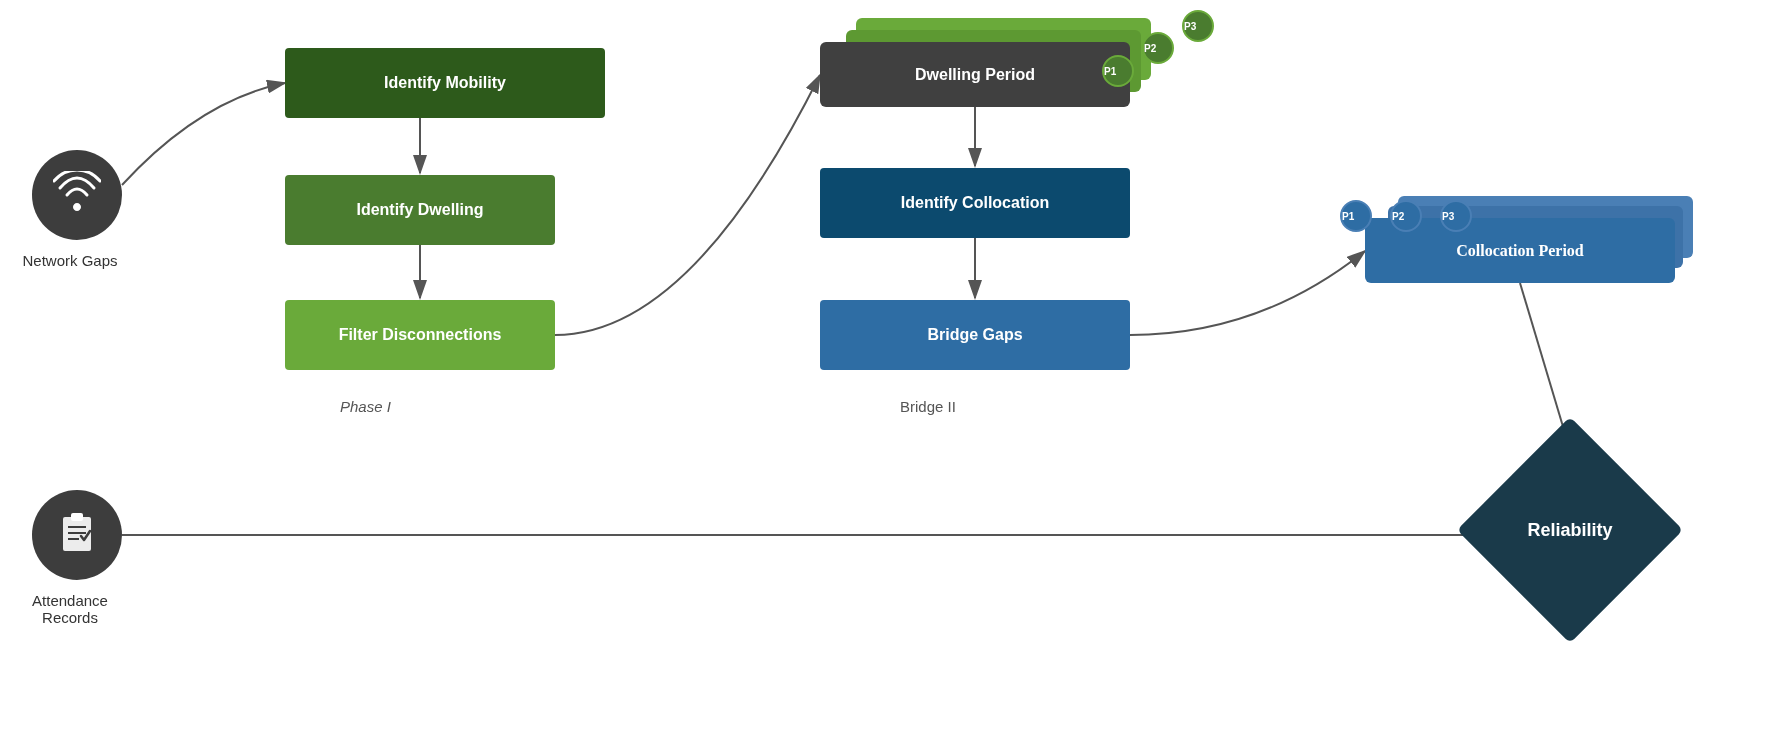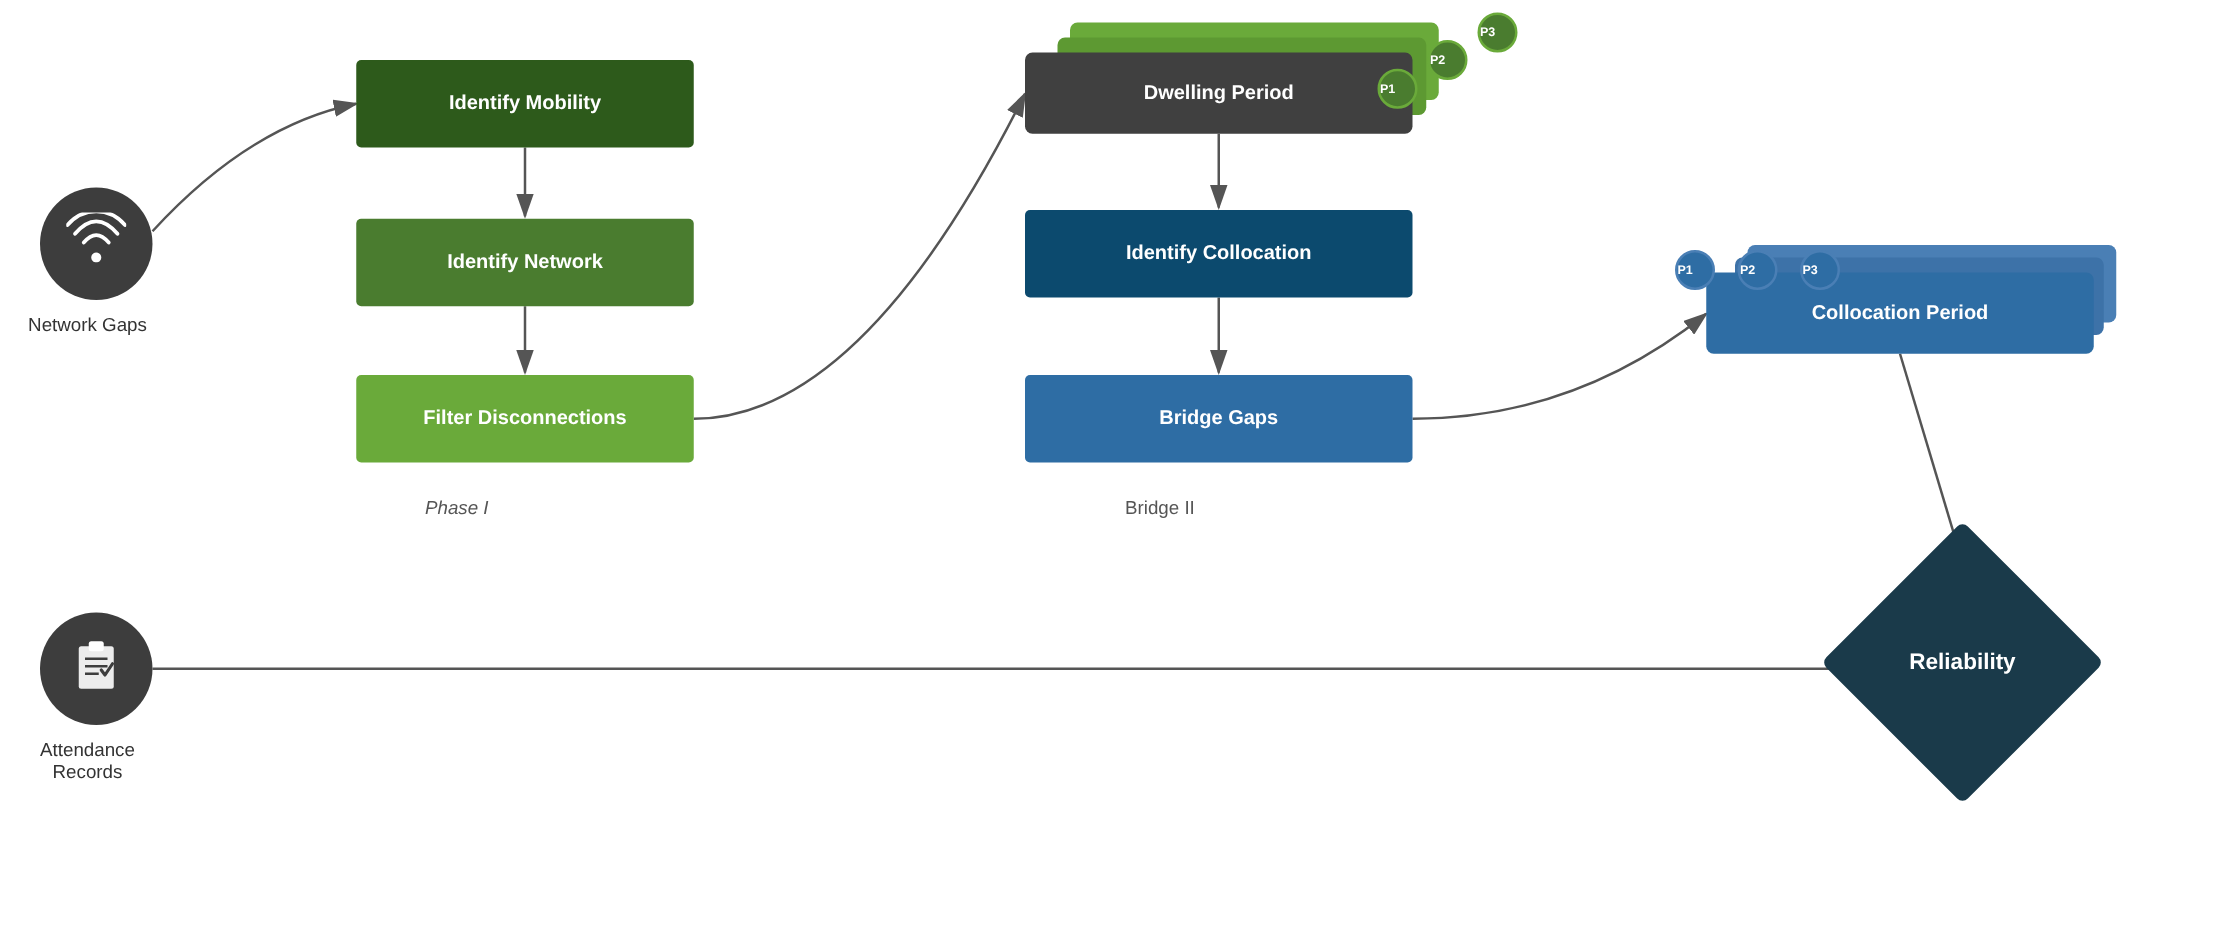--- a/index.html
+++ b/index.html
@@ -77,21 +77,21 @@
       justify-content: center;
       font-weight: bold;
       font-size: 16px;
       color: #fff;
       text-align: center;
     }
 
     
     .identify-mobility {
       left: 285px; top: 48px;
-      width: 270px; height: 70px;
+      width: 320px; height: 70px;
       background: #2d5a1b;
     }
     .identify-dwelling {
       left: 285px; top: 175px;
       width: 270px; height: 70px;
       background: #4a7c2f;
     }
     .filter-disconnections {
       left: 285px; top: 300px;
       width: 270px; height: 70px;
@@ -276,21 +276,21 @@
         <path d="M26 27 L29 31 L35 22" stroke="#3d3d3d" stroke-width="2.5" fill="none" stroke-linecap="round" stroke-linejoin="round"></path>
       </svg>
     </span>
   </div>
   <div class="attendance-label">Attendance<br>Records</div>
 
   <div class="box identify-mobility">
     <span>Identify Mobility</span>
   </div>
   <div class="box identify-dwelling">
-    <span>Identify Network</span>
+    <span>Identify Dwelling</span>
   </div>
   <div class="box filter-disconnections">
     <span>Filter Disconnections</span>
   </div>
   <div class="phase-i-label">Phase I</div>
 
   <div class="box dwelling-period-back2" style="z-index:1;"></div>
   <div class="box dwelling-period-back1" style="z-index:2;"></div>
   <div class="box dwelling-period-front" style="z-index:3;">
     <span>Dwelling Period</span>
@@ -311,21 +311,21 @@
   <div class="box identify-collocation">
     <span>Identify Collocation</span>
   </div>
   <div class="box bridge-gaps">
     <span>Bridge Gaps</span>
   </div>
   <div class="phase-ii-label">Bridge II</div>
 
   <div class="box collocation-period-back2" style="z-index:1;"></div>
   <div class="box collocation-period-back1" style="z-index:2;"></div>
-  <div class="box collocation-period-front" style="z-index:3;">
+  <div class="box collocation-period-front" style="z-index:3;font-family:Liberation Serif, serif;">
     <span>Collocation Period</span>
   </div>
 
   <div class="p-badge p-badge-blue" style="left: 1340px; top: 200px; z-index:10;">
     <span>P1</span>
   </div>
   <div class="p-badge p-badge-blue" style="left: 1390px; top: 200px; z-index:10;">
     <span>P2</span>
   </div>
   <div class="p-badge p-badge-blue" style="left: 1440px; top: 200px; z-index:10;">

